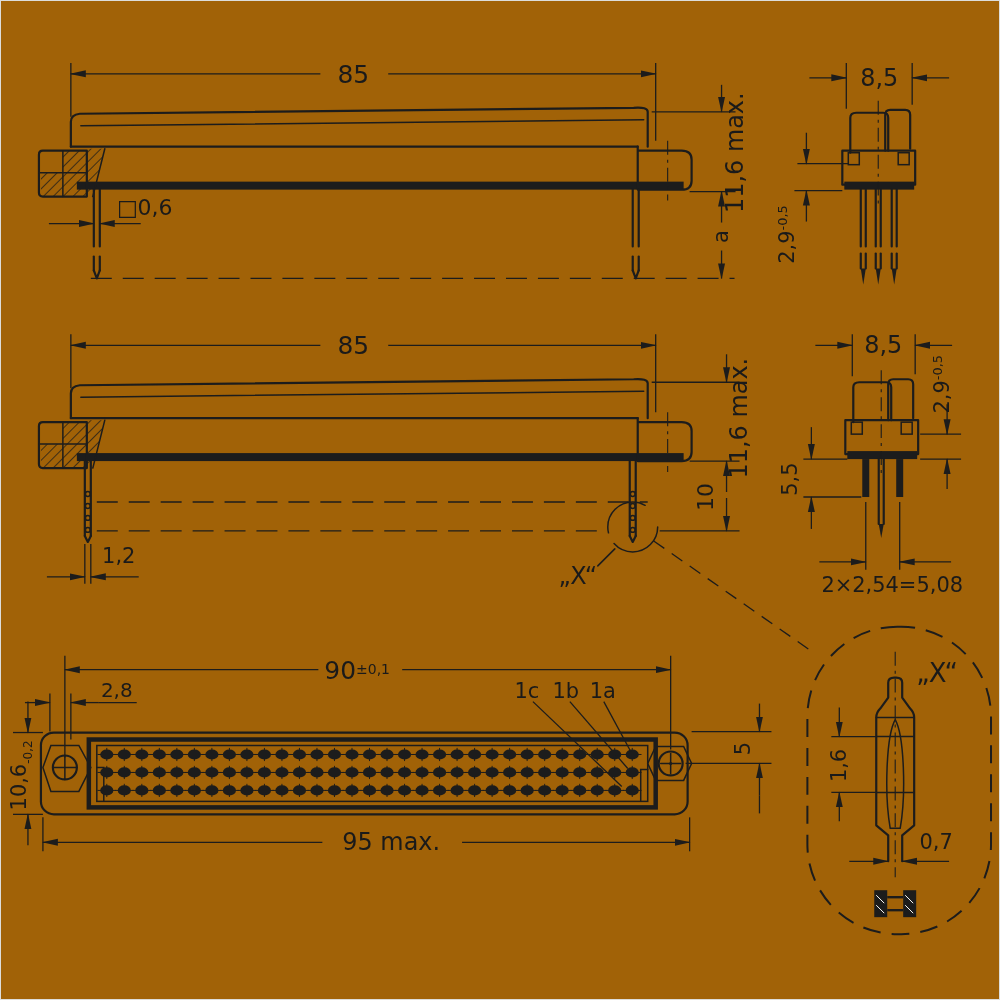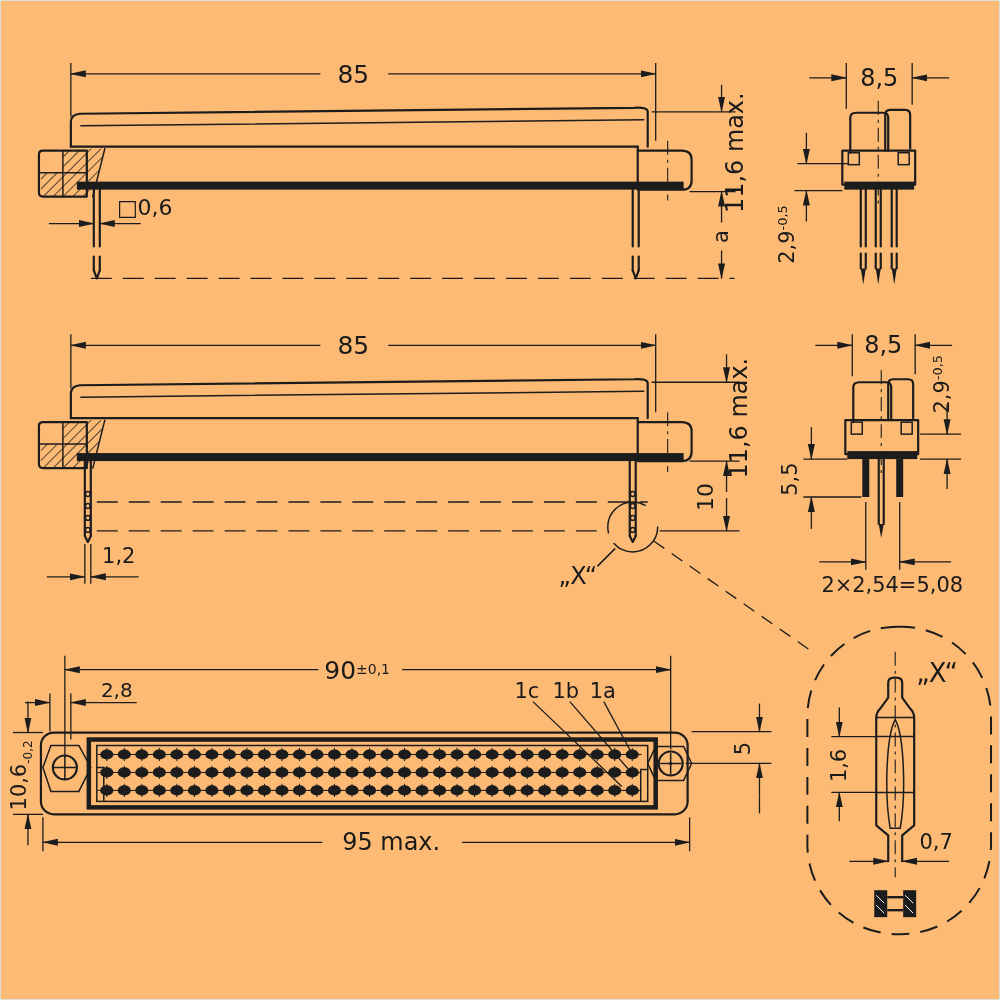--- a/index.html
+++ b/index.html
@@ -1,16 +1,16 @@
 <!DOCTYPE html>
 <html><head>
 <meta charset="utf-8">
 <style>
   html,body{margin:0;padding:0;background:#e8e8e6;}
-  #stage{width:1000px;height:1000px;background:#fdba74;position:relative;margin:0 auto;
+  #stage{width:1000px;height:1000px;background:#a16207;position:relative;margin:0 auto;
          border:1px solid #ddddda;box-sizing:border-box;}
   svg{display:block}
   text{font-family:"DejaVu Sans",sans-serif;fill:#1a1a1a;}
   .ol{stroke:#1c1c1c;stroke-width:2.2;fill:none;stroke-linecap:round;stroke-linejoin:round;}
   .th{stroke:#1c1c1c;stroke-width:1.5;fill:none;stroke-linecap:round;}
   .dm{stroke:#1c1c1c;stroke-width:1.3;fill:none;}
   .db{stroke-dasharray:21,11;}
   .dl{stroke-dasharray:13,9;}
   .ct{stroke:#1c1c1c;stroke-width:1.1;fill:none;stroke-dasharray:14,5,3,5;}
   .f22{font-size:22px}.f25{font-size:25px}.f21{font-size:21px}.f24{font-size:24px}

